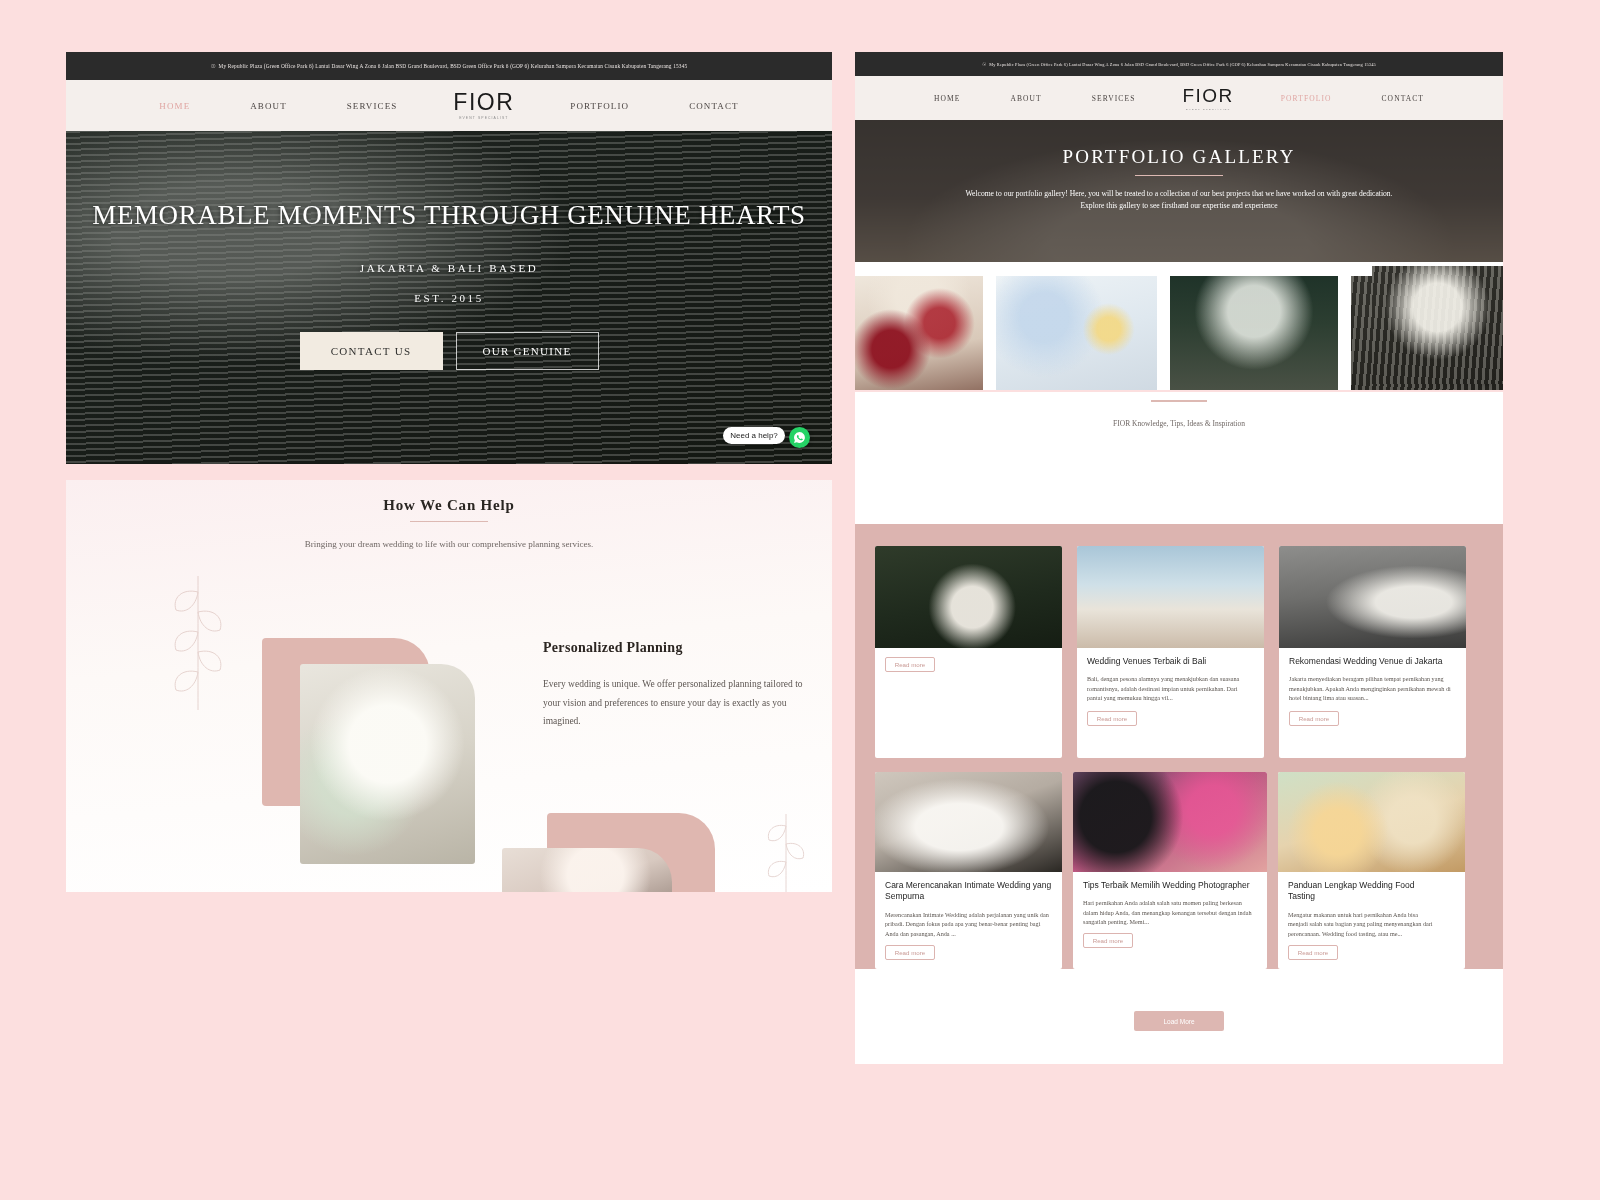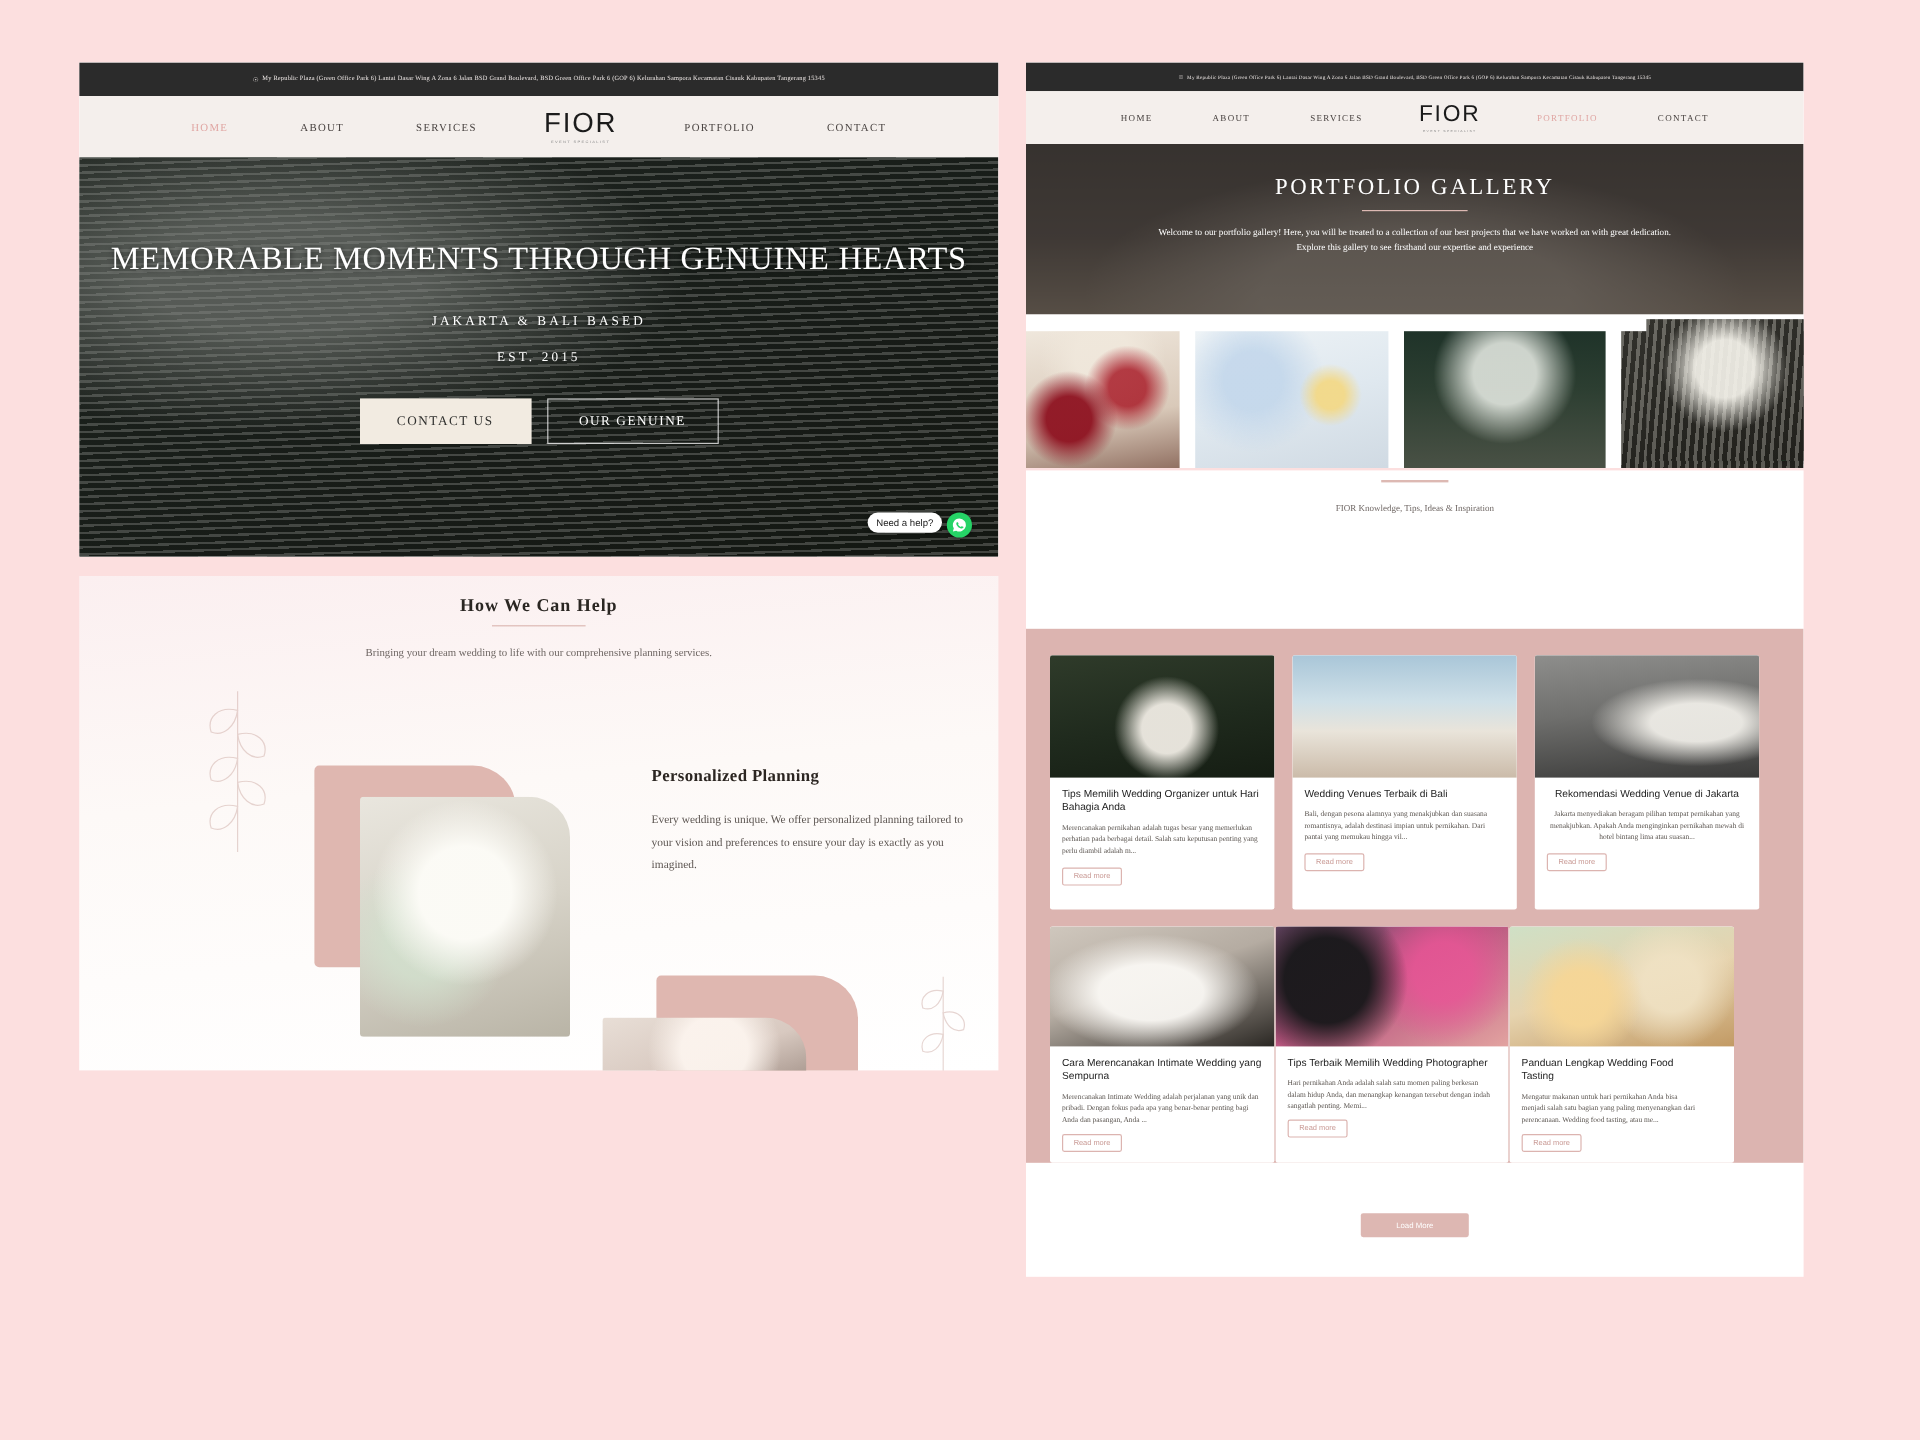--- a/index.html
+++ b/index.html
@@ -336,47 +336,43 @@
   <div class="panel blogsec" style="left:855px; top:392px; width:648px; height:672px;">
 
     <div class="rule" style="width:56px; height:1.6px; margin-top:8px;"></div>
     <div class="sec-sub" style="font-size:7.5px; margin-top:17px;">FIOR Knowledge, Tips, Ideas &amp; Inspiration</div>
 
     <div class="blogcards" style="position:absolute; left:0; top:132px; width:648px; height:445px; padding:22px 20px;">
 
       <div style="display:flex; gap:15px;">
         <div class="bcard" style="width:187px; height:212px;">
           <div class="thumb img-b1" style="height:102px;"></div>
-          <div style="padding:8px 10px 0 10px;">
-            <h3 style="font-size:8.5px;">Tips Memilih Wedding Organizer untuk Hari Bahagia Anda</h3>
-            <p style="font-size:6.2px; margin-top:7px;">Merencanakan pernikahan adalah tugas besar yang memerlukan perhatian pada berbagai detail. Salah satu keputusan penting yang perlu diambil adalah m...</p>
-          </div>
           <div class="readmore" style="width:50px; height:15px; font-size:6.2px; margin:9px 0 0 10px;">Read more</div>
         </div>
 
         <div class="bcard" style="width:187px; height:212px;">
           <div class="thumb img-b2" style="height:102px;"></div>
           <div style="padding:8px 10px 0 10px;">
             <h3 style="font-size:8.5px;">Wedding Venues Terbaik di Bali</h3>
             <p style="font-size:6.2px; margin-top:7px;">Bali, dengan pesona alamnya yang menakjubkan dan suasana romantisnya, adalah destinasi impian untuk pernikahan. Dari pantai yang memukau hingga vil...</p>
           </div>
           <div class="readmore" style="width:50px; height:15px; font-size:6.2px; margin:9px 0 0 10px;">Read more</div>
         </div>
 
         <div class="bcard" style="width:187px; height:212px;">
           <div class="thumb img-b3" style="height:102px;"></div>
-          <div style="padding:8px 10px 0 10px;text-align:center;">
+          <div style="padding:8px 10px 0 10px;">
             <h3 style="font-size:8.5px;">Rekomendasi Wedding Venue di Jakarta</h3>
             <p style="font-size:6.2px; margin-top:7px;">Jakarta menyediakan beragam pilihan tempat pernikahan yang menakjubkan. Apakah Anda menginginkan pernikahan mewah di hotel bintang lima atau suasan...</p>
           </div>
           <div class="readmore" style="width:50px; height:15px; font-size:6.2px; margin:9px 0 0 10px;">Read more</div>
         </div>
       </div>
 
-      <div style="display:flex; gap:1px; margin-top:14px;">
+      <div style="display:flex; gap:11px; margin-top:14px;">
         <div class="bcard" style="width:187px; height:197px;">
           <div class="thumb img-b4" style="height:100px;"></div>
           <div style="padding:8px 10px 0 10px;">
             <h3 style="font-size:8.5px;">Cara Merencanakan Intimate Wedding yang Sempurna</h3>
             <p style="font-size:6.2px; margin-top:7px;">Merencanakan Intimate Wedding adalah perjalanan yang unik dan pribadi. Dengan fokus pada apa yang benar-benar penting bagi Anda dan pasangan, Anda ...</p>
           </div>
           <div class="readmore" style="width:50px; height:15px; font-size:6.2px; margin:7px 0 0 10px;">Read more</div>
         </div>
 
         <div class="bcard" style="width:194px; height:197px;">

